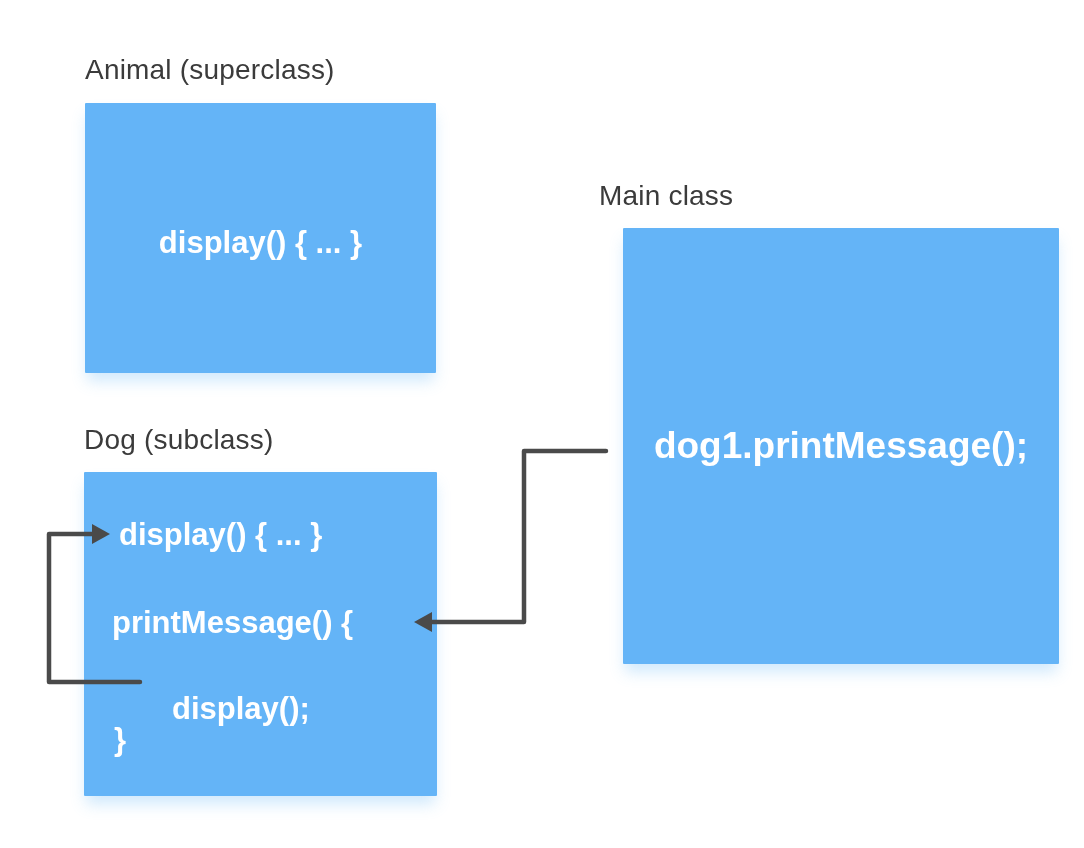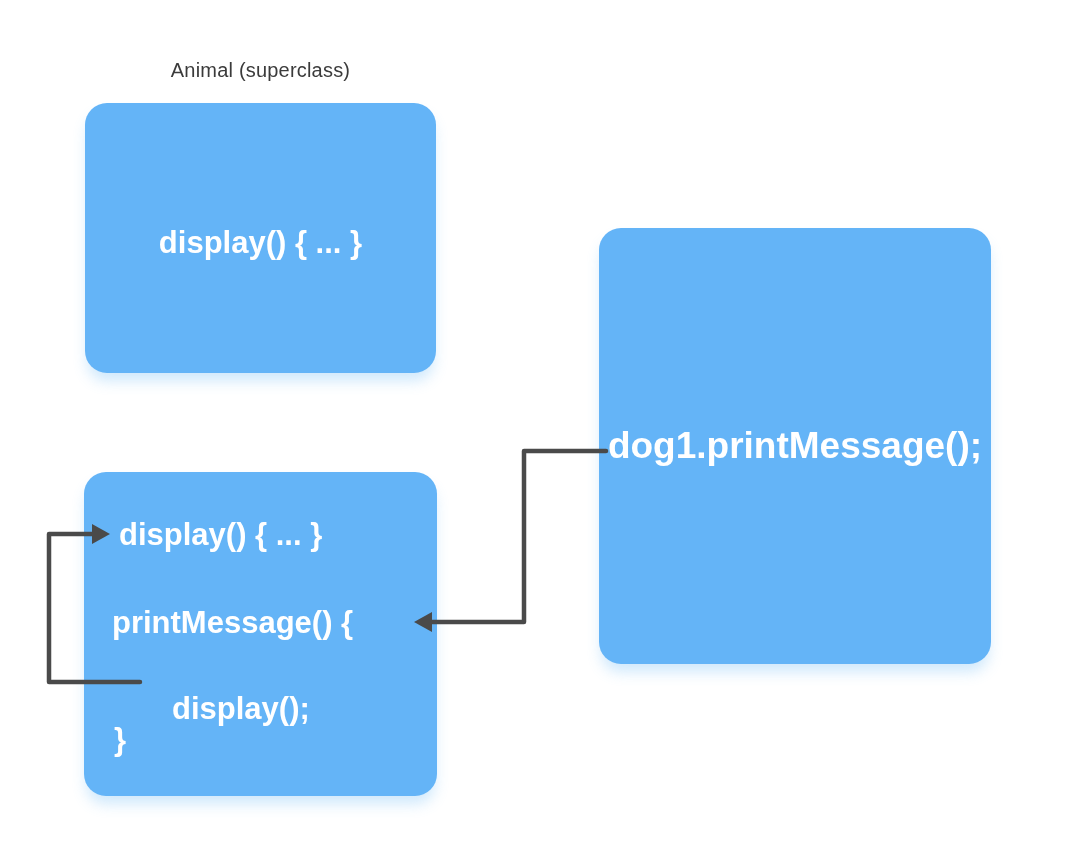--- a/index.html
+++ b/index.html
@@ -10,30 +10,30 @@
   }
   .canvas {
     position: relative;
     width: 1084px;
     height: 848px;
     background: var(--background, #ffffff);
     overflow: hidden;
   }
   .class-label {
     position: absolute;
-    text-align: center;
-    font-size: 20px;
+    text-align: left;
+    font-size: 28px;
     line-height: 36px;
     color: var(--label-text, #3b3b3b);
     letter-spacing: 0.2px;
   }
   .box {
     position: absolute;
     background: var(--box-fill, #64b4f7);
-    border-radius: 22px;
+    border-radius: 1px;
     box-shadow: 0 10px 14px -2px var(--box-shadow, rgba(100,181,246,0.30));
   }
   .box-centered {
     display: flex;
     align-items: center;
     justify-content: center;
   }
   .code {
     color: var(--code-text, #ffffff);
     font-weight: bold;
@@ -63,28 +63,30 @@
 </head>
 <body>
 
 <div class="canvas">
 
   <div class="class-label" style="left:85px; top:52px; width:351px;">Animal (superclass)</div>
   <div class="box box-centered" style="left:85px; top:103px; width:351px; height:270px;">
     <div class="code code-md animal-code-offset">display() { ... }</div>
   </div>
 
+  <div class="class-label" style="left:84px; top:422px; width:353px;">Dog (subclass)</div>
   <div class="box" style="left:84px; top:472px; width:353px; height:324px;">
     <div class="code code-md dog-line" style="left:35px; top:43px;">display() { ... }</div>
     <div class="code code-md dog-line" style="left:28px; top:131px;">printMessage() {</div>
     <div class="code code-md dog-line" style="left:88px; top:189px;margin-top:28px;">display();</div>
     <div class="code code-md dog-line" style="left:30px; top:248px;">}</div>
   </div>
 
-  <div class="box box-centered" style="left:599px; top:228px; width:392px; height:436px;">
+  <div class="class-label" style="left:599px; top:178px; width:436px;">Main class</div>
+  <div class="box box-centered" style="left:623px; top:228px; width:436px; height:436px;">
     <div class="code code-lg">dog1.printMessage();</div>
   </div>
 
   <svg class="arrows" width="1084" height="848" viewBox="0 0 1084 848">
     <g>
       <polyline points="606,451 524,451 524,622 431,622" fill="none" stroke-width="4.5" stroke-linecap="round" stroke-linejoin="round" stroke="#4a4a4a"></polyline>
       <polygon points="414,622 432,612 432,632" fill="#4a4a4a"></polygon>
     </g>
     <g>
       <polyline points="140,682 49,682 49,534 93,534" fill="none" stroke-width="4.5" stroke-linecap="round" stroke-linejoin="round" stroke="#4a4a4a"></polyline>

